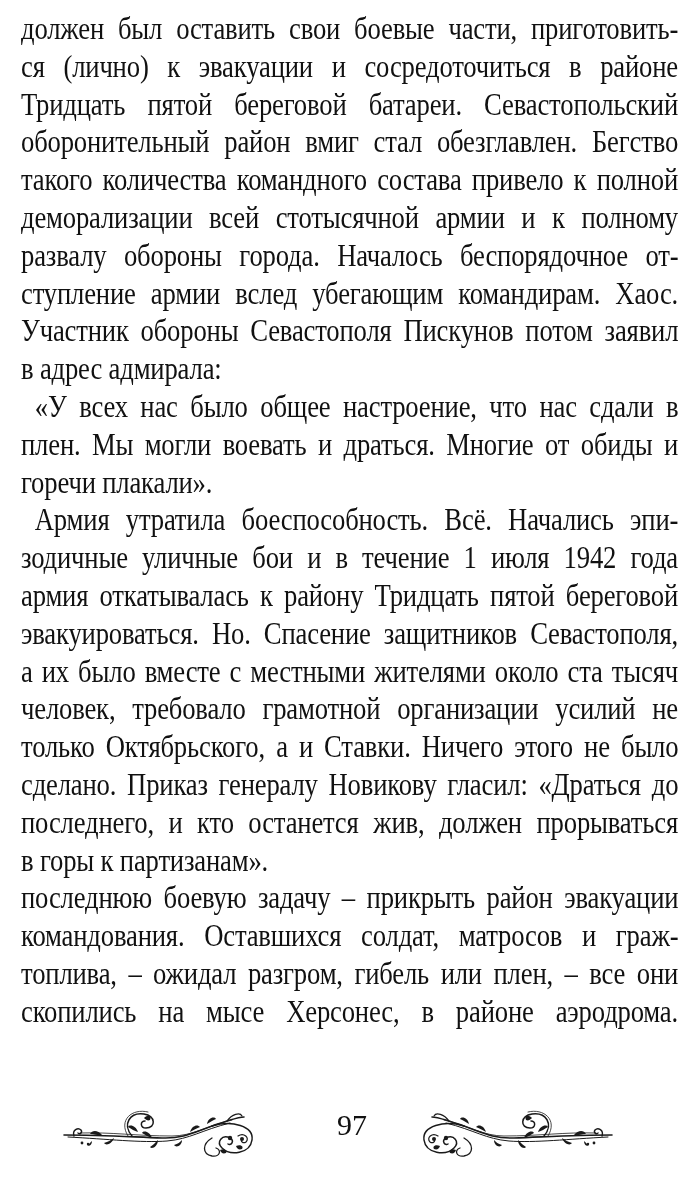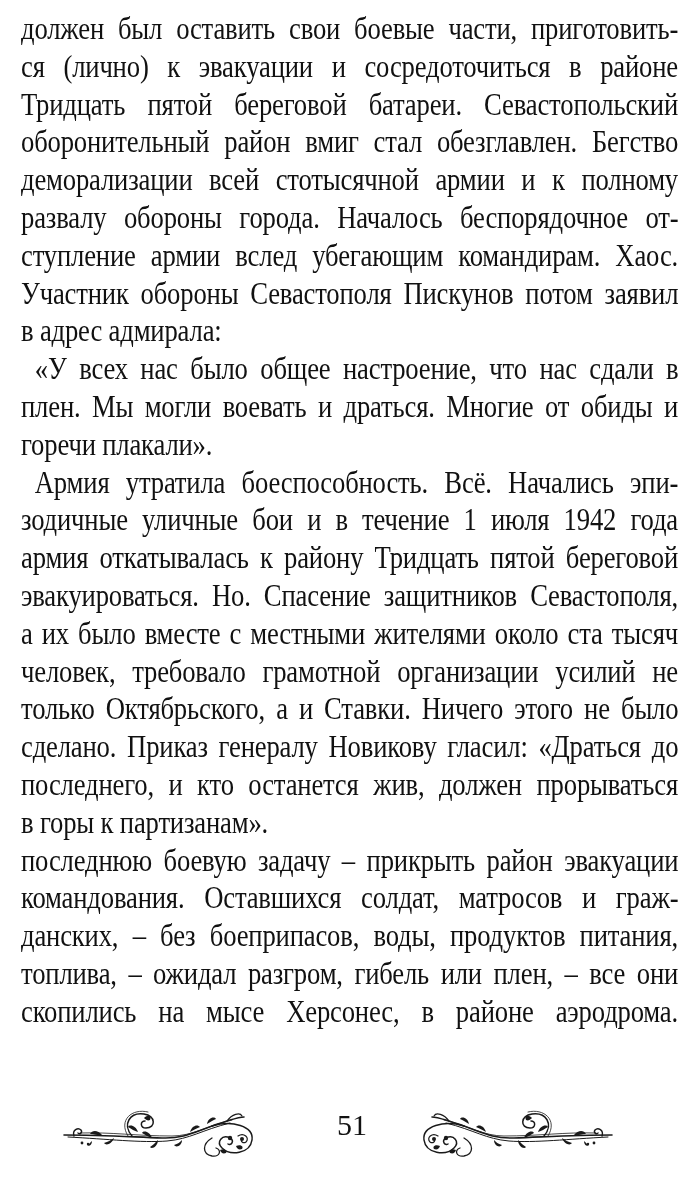--- a/index.html
+++ b/index.html
@@ -94,20 +94,23 @@
       <div class="line">
         <div class="line-inner" style="white-space: nowrap; text-align: left; display: inline-block; width: 764px; word-spacing: 14.1429px;">ся (лично) к эвакуации и сосредоточиться в районе</div>
       </div>
       <div class="line">
         <div class="line-inner" style="white-space: nowrap; text-align: left; display: inline-block; width: 764px; word-spacing: 18.25px;">Тридцать пятой береговой батареи. Севастопольский</div>
       </div>
       <div class="line">
         <div class="line-inner" style="white-space: nowrap; text-align: left; display: inline-block; width: 764px; word-spacing: 9.6px;">оборонительный район вмиг стал обезглавлен. Бегство</div>
       </div>
       <div class="line">
+        <div class="line-inner" style="white-space: nowrap; text-align: left; display: inline-block; width: 764px; word-spacing: 4.33333px;">такого количества командного состава привело к полной</div>
+      </div>
+      <div class="line">
         <div class="line-inner" style="white-space: nowrap; text-align: left; display: inline-block; width: 764px; word-spacing: 11.6667px;">деморализации всей стотысячной армии и к полному</div>
       </div>
       <div class="line">
         <div class="line-inner" style="white-space: nowrap; text-align: left; display: inline-block; width: 764px; word-spacing: 12.8px;">развалу обороны города. Началось беспорядочное от-</div>
       </div>
       <div class="line">
         <div class="line-inner" style="white-space: nowrap; text-align: left; display: inline-block; width: 764px; word-spacing: 10px;">ступление армии вслед убегающим командирам. Хаос.</div>
       </div>
       <div class="line">
         <div class="line-inner" style="white-space: nowrap; text-align: left; display: inline-block; width: 764px; word-spacing: 6.2px;">Участник обороны Севастополя Пискунов потом заявил</div>
@@ -152,23 +155,20 @@
         <div class="line-inner" style="white-space: nowrap; text-align: left; display: inline-block; width: 764px; word-spacing: 9.33333px;">последнего, и кто останется жив, должен прорываться</div>
       </div>
       <div class="line last">
         <div class="line-inner">в горы к партизанам».</div>
       </div>
       <div class="line">
         <div class="line-inner" style="white-space: nowrap; text-align: left; display: inline-block; width: 764px; word-spacing: 5.83333px;">последнюю боевую задачу – прикрыть район эвакуации</div>
       </div>
       <div class="line">
         <div class="line-inner" style="white-space: nowrap; text-align: left; display: inline-block; width: 764px; word-spacing: 15.4px;">командования. Оставшихся солдат, матросов и граж-</div>
-      </div>
-      <div class="line">
-        <div class="line-inner" style="white-space: nowrap; text-align: left; display: inline-block; width: 764px; word-spacing: 9px;">данских, – без боеприпасов, воды, продуктов питания,</div>
       </div>
       <div class="line">
         <div class="line-inner" style="white-space: nowrap; text-align: left; display: inline-block; width: 764px; word-spacing: 5.88889px;">топлива, – ожидал разгром, гибель или плен, – все они</div>
       </div>
       <div class="line">
         <div class="line-inner" style="white-space: nowrap; text-align: left; display: inline-block; width: 764px; word-spacing: 18px;">скопились на мысе Херсонес, в районе аэродрома.</div>
       </div>
     </div>
 
   <div class="footer">
@@ -206,21 +206,21 @@
           <path d="M174 38 C178 36, 182 38, 180 41 C177 42, 175 41, 174 38 Z"></path>
           <circle cx="168" cy="30" r="2.2"></circle>
           <circle cx="180" cy="31" r="2"></circle>
           <circle cx="20" cy="35" r="1.4"></circle>
           <circle cx="26" cy="36" r="1.2"></circle>
           <path d="M30 33 C30 37, 27 39, 25 37 C27 36, 28 35, 30 33 Z"></path>
         </g>
       </svg>
     </div>
 
-    <div class="page-number">51</div>
+    <div class="page-number">97</div>
 
     <div class="ornament ornament-right">
       <svg viewBox="0 0 200 52" xmlns="http://www.w3.org/2000/svg">
         <g fill="none" stroke="#1a1a1a" stroke-linecap="round">
           <path d="M2 27 C40 27, 70 29, 100 30 C125 31, 135 22, 165 13 C175 10, 178 9, 182 9" stroke-width="1.6"></path>
           <path d="M6 29 C45 31, 80 35, 105 33 C128 31, 140 22, 168 15" stroke-width="1"></path>
           <path d="M18 25 C50 24, 75 28, 110 28 C130 28, 145 18, 170 12" stroke-width="0.8"></path>
           <path d="M12 28 C10 22, 16 19, 19 22 C21 25, 17 27, 16 25" stroke-width="1.4"></path>
           <path d="M70 28 C60 16, 68 4, 82 6 C94 8, 94 20, 84 20 C78 20, 78 13, 83 13" stroke-width="1.5"></path>
           <path d="M66 28 C56 12, 70 0, 86 4" stroke-width="0.8"></path>

